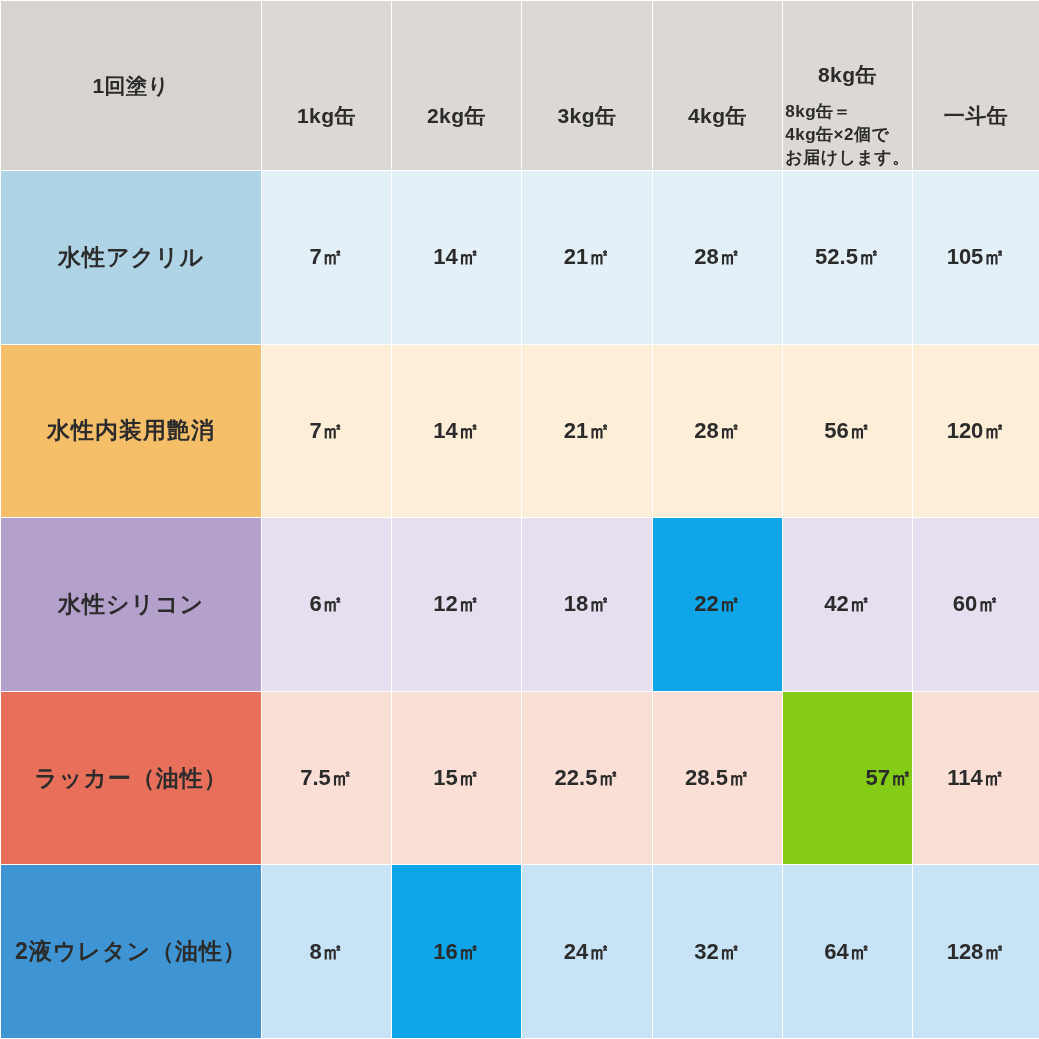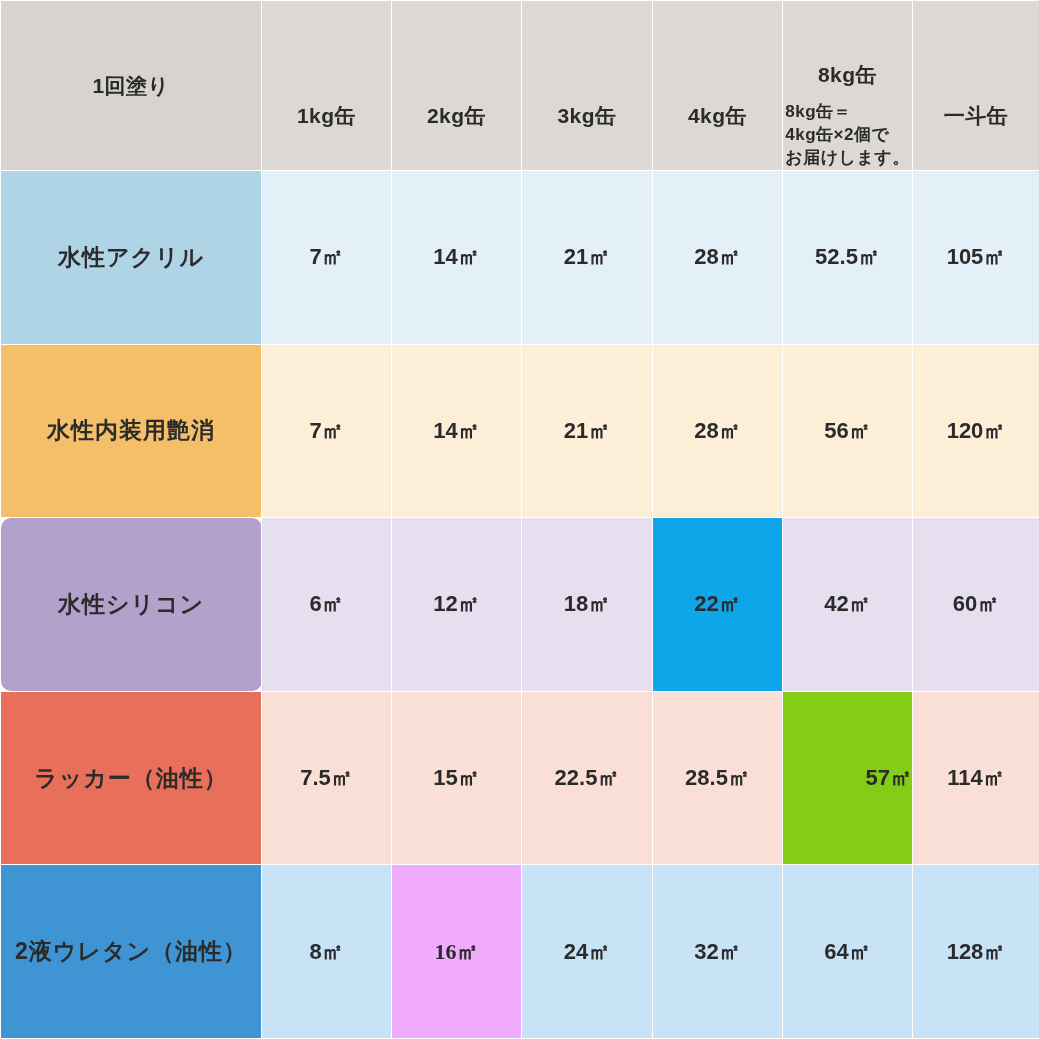--- a/index.html
+++ b/index.html
@@ -158,41 +158,41 @@
       <tr class="data-row">
         <th class="row-label" style="background: rgb(245, 191, 106);">水性内装用艶消</th>
         <td class="val" style="background: rgb(253, 238, 216);">7㎡</td>
         <td class="val" style="background: rgb(253, 238, 216);">14㎡</td>
         <td class="val" style="background: rgb(253, 238, 216);">21㎡</td>
         <td class="val" style="background: rgb(253, 238, 216);">28㎡</td>
         <td class="val" style="background: rgb(253, 238, 216); margin-left: 36px;">56㎡</td>
         <td class="val" style="background: rgb(253, 238, 216);">120㎡</td>
       </tr>
       <tr class="data-row">
-        <th class="row-label" style="background: rgb(179, 160, 203); border-radius: 10px;">水性シリコン</th>
+        <th class="row-label" style="background: rgb(179, 160, 203);">水性シリコン</th>
         <td class="val" style="background: rgb(229, 223, 240);">6㎡</td>
         <td class="val" style="background: rgb(229, 223, 240);">12㎡</td>
         <td class="val" style="background: rgb(229, 223, 240);">18㎡</td>
         <td class="val" style="background: #0ea5e9; margin-left: 16px;">22㎡</td>
         <td class="val" style="background: rgb(229, 223, 240);">42㎡</td>
         <td class="val" style="background: rgb(229, 223, 240);">60㎡</td>
       </tr>
       <tr class="data-row">
         <th class="row-label" style="background: rgb(232, 112, 90);">ラッカー（油性）</th>
         <td class="val" style="background: rgb(250, 223, 215);">7.5㎡</td>
         <td class="val" style="background: rgb(250, 223, 215); margin-top: 48px;">15㎡</td>
         <td class="val" style="background: rgb(250, 223, 215);">22.5㎡</td>
         <td class="val" style="background: rgb(250, 223, 215);">28.5㎡</td>
         <td class="val" style="background: #84cc16; text-align: right;">57㎡</td>
         <td class="val" style="background: rgb(250, 223, 215);">114㎡</td>
       </tr>
       <tr class="data-row">
         <th class="row-label" style="background: rgb(63, 149, 211); margin-left: 30px;">2液ウレタン（油性）</th>
         <td class="val" style="background: rgb(199, 227, 245);">8㎡</td>
-        <td class="val" style="background: #f0abfc; font-family: Liberation Serif, serif;">16㎡</td>
+        <td class="val" style="background: #0ea5e9;">16㎡</td>
         <td class="val" style="background: rgb(199, 227, 245);">24㎡</td>
         <td class="val" style="background: rgb(199, 227, 245);">32㎡</td>
         <td class="val" style="background: rgb(199, 227, 245);">64㎡</td>
         <td class="val" style="background: rgb(199, 227, 245);">128㎡</td>
       </tr>
     </tbody>
   </table>
 </div>
 
 </body></html>

